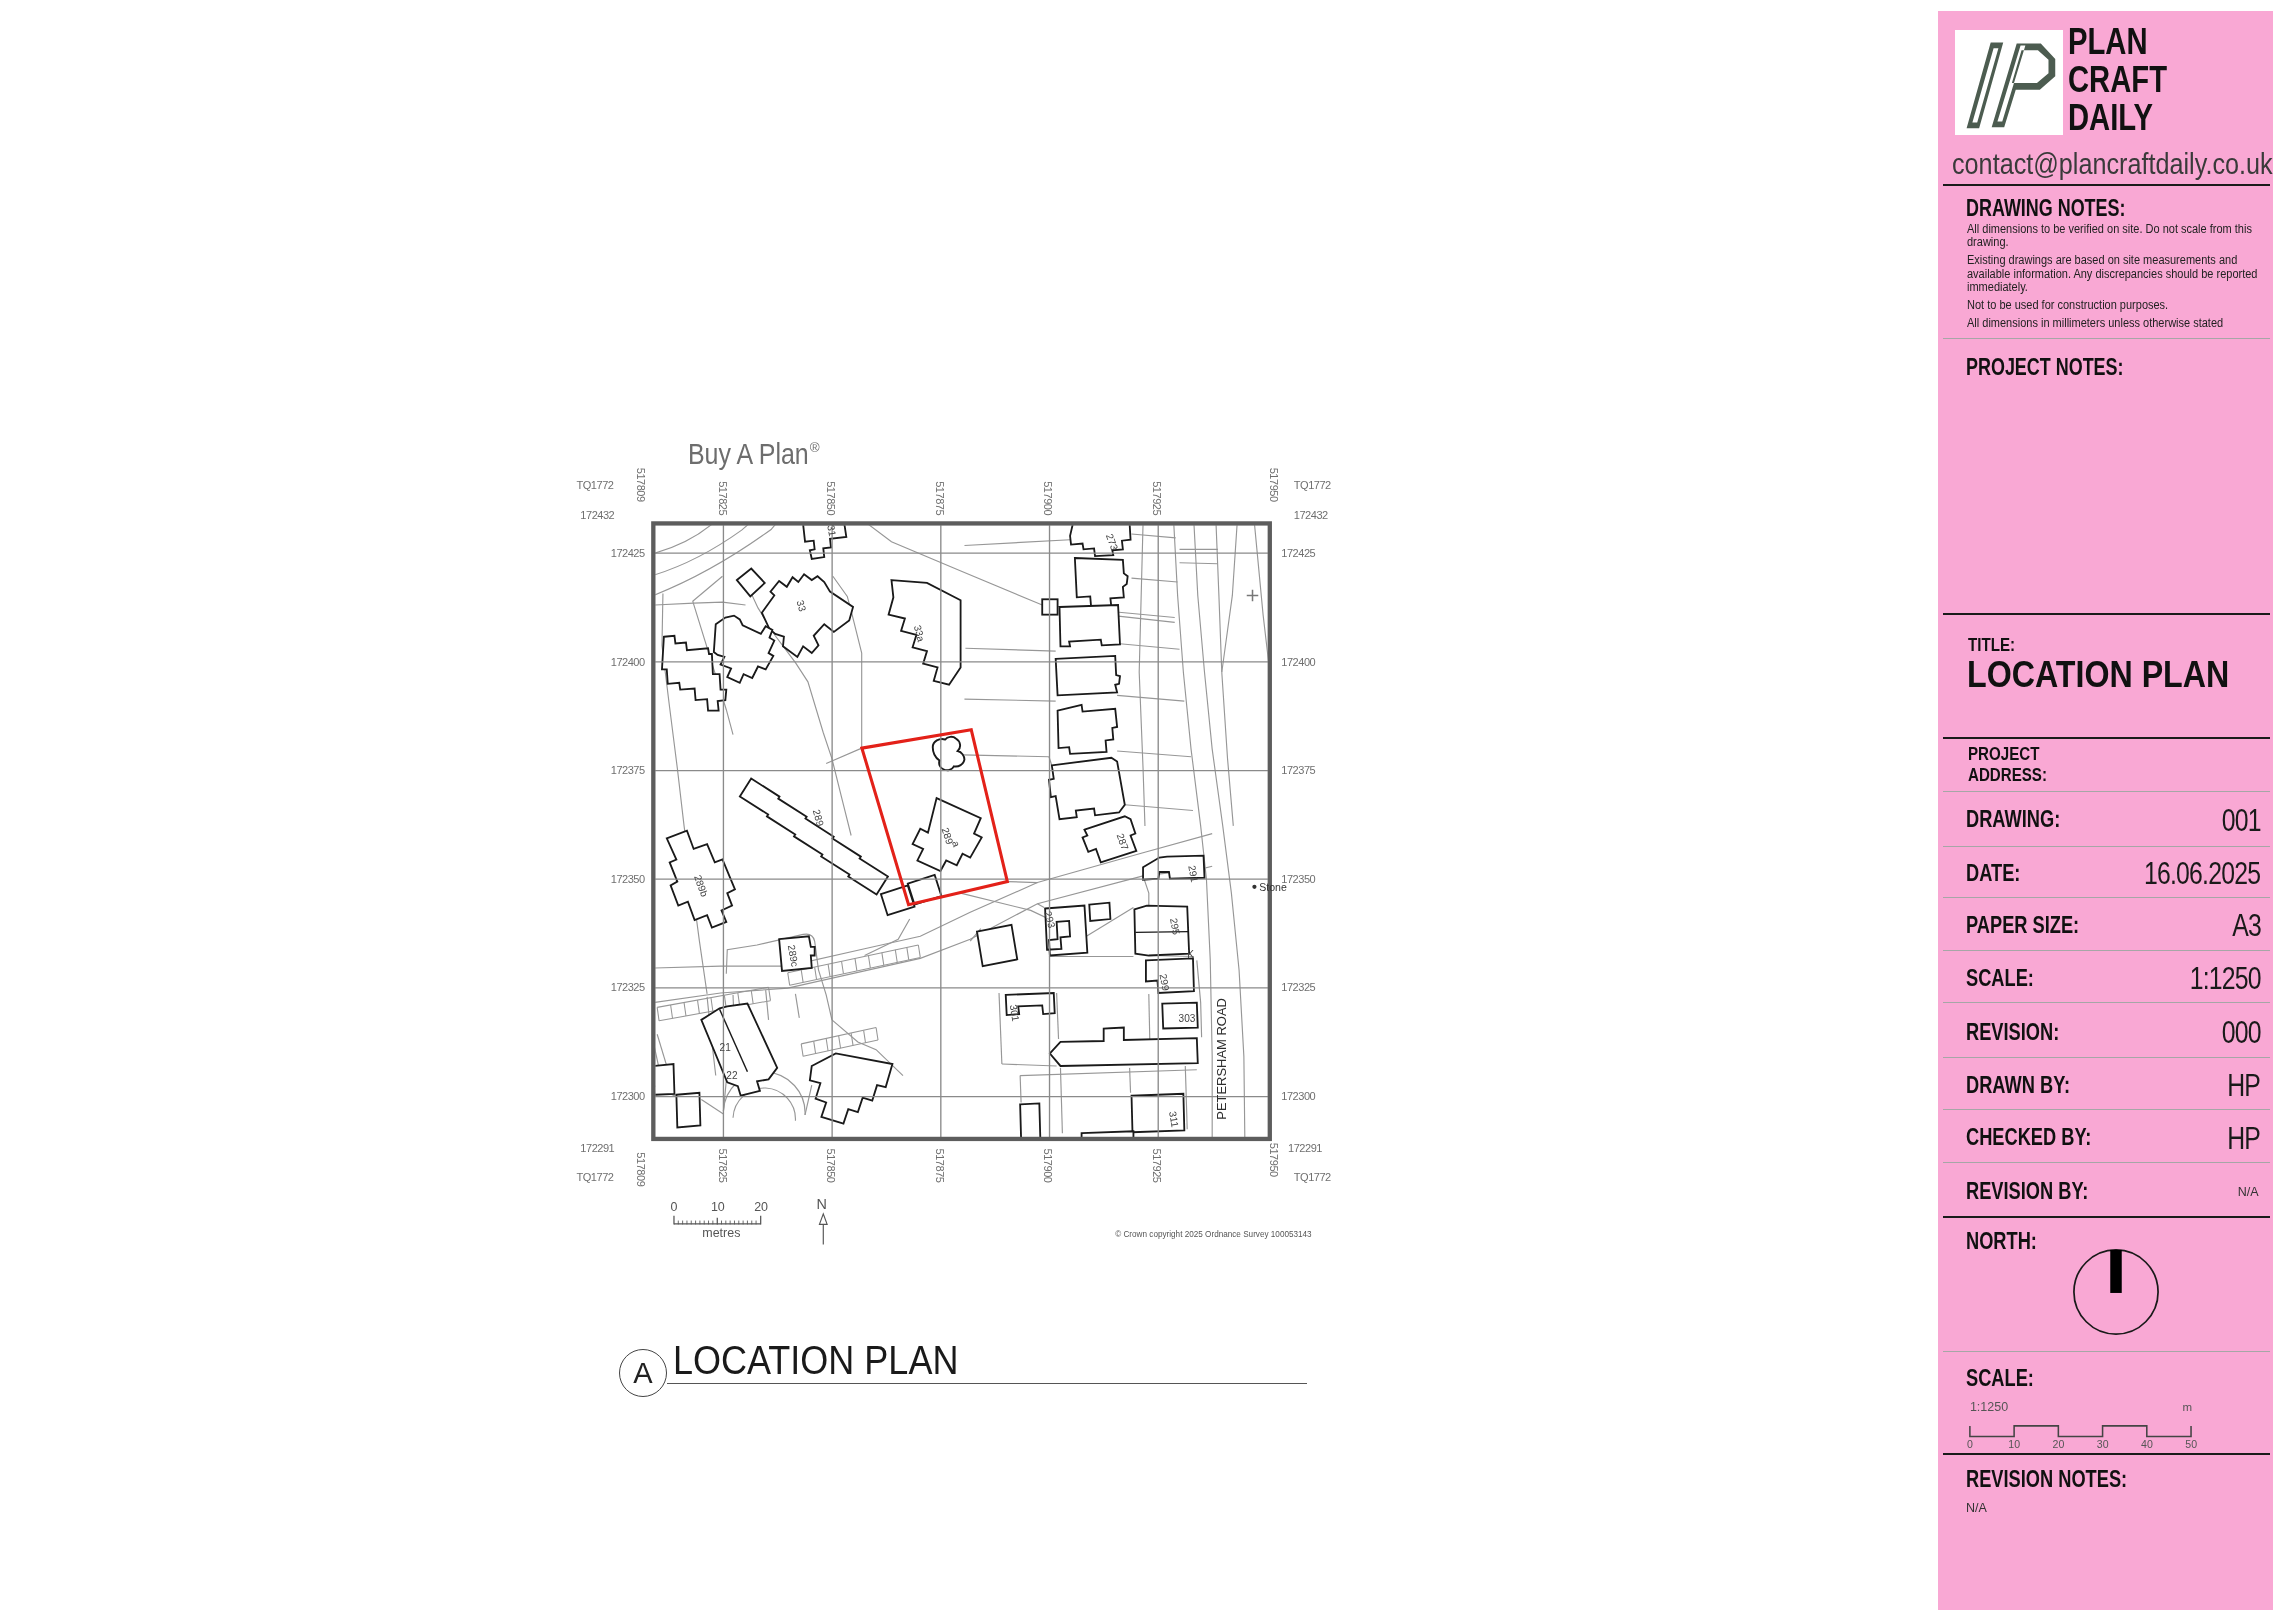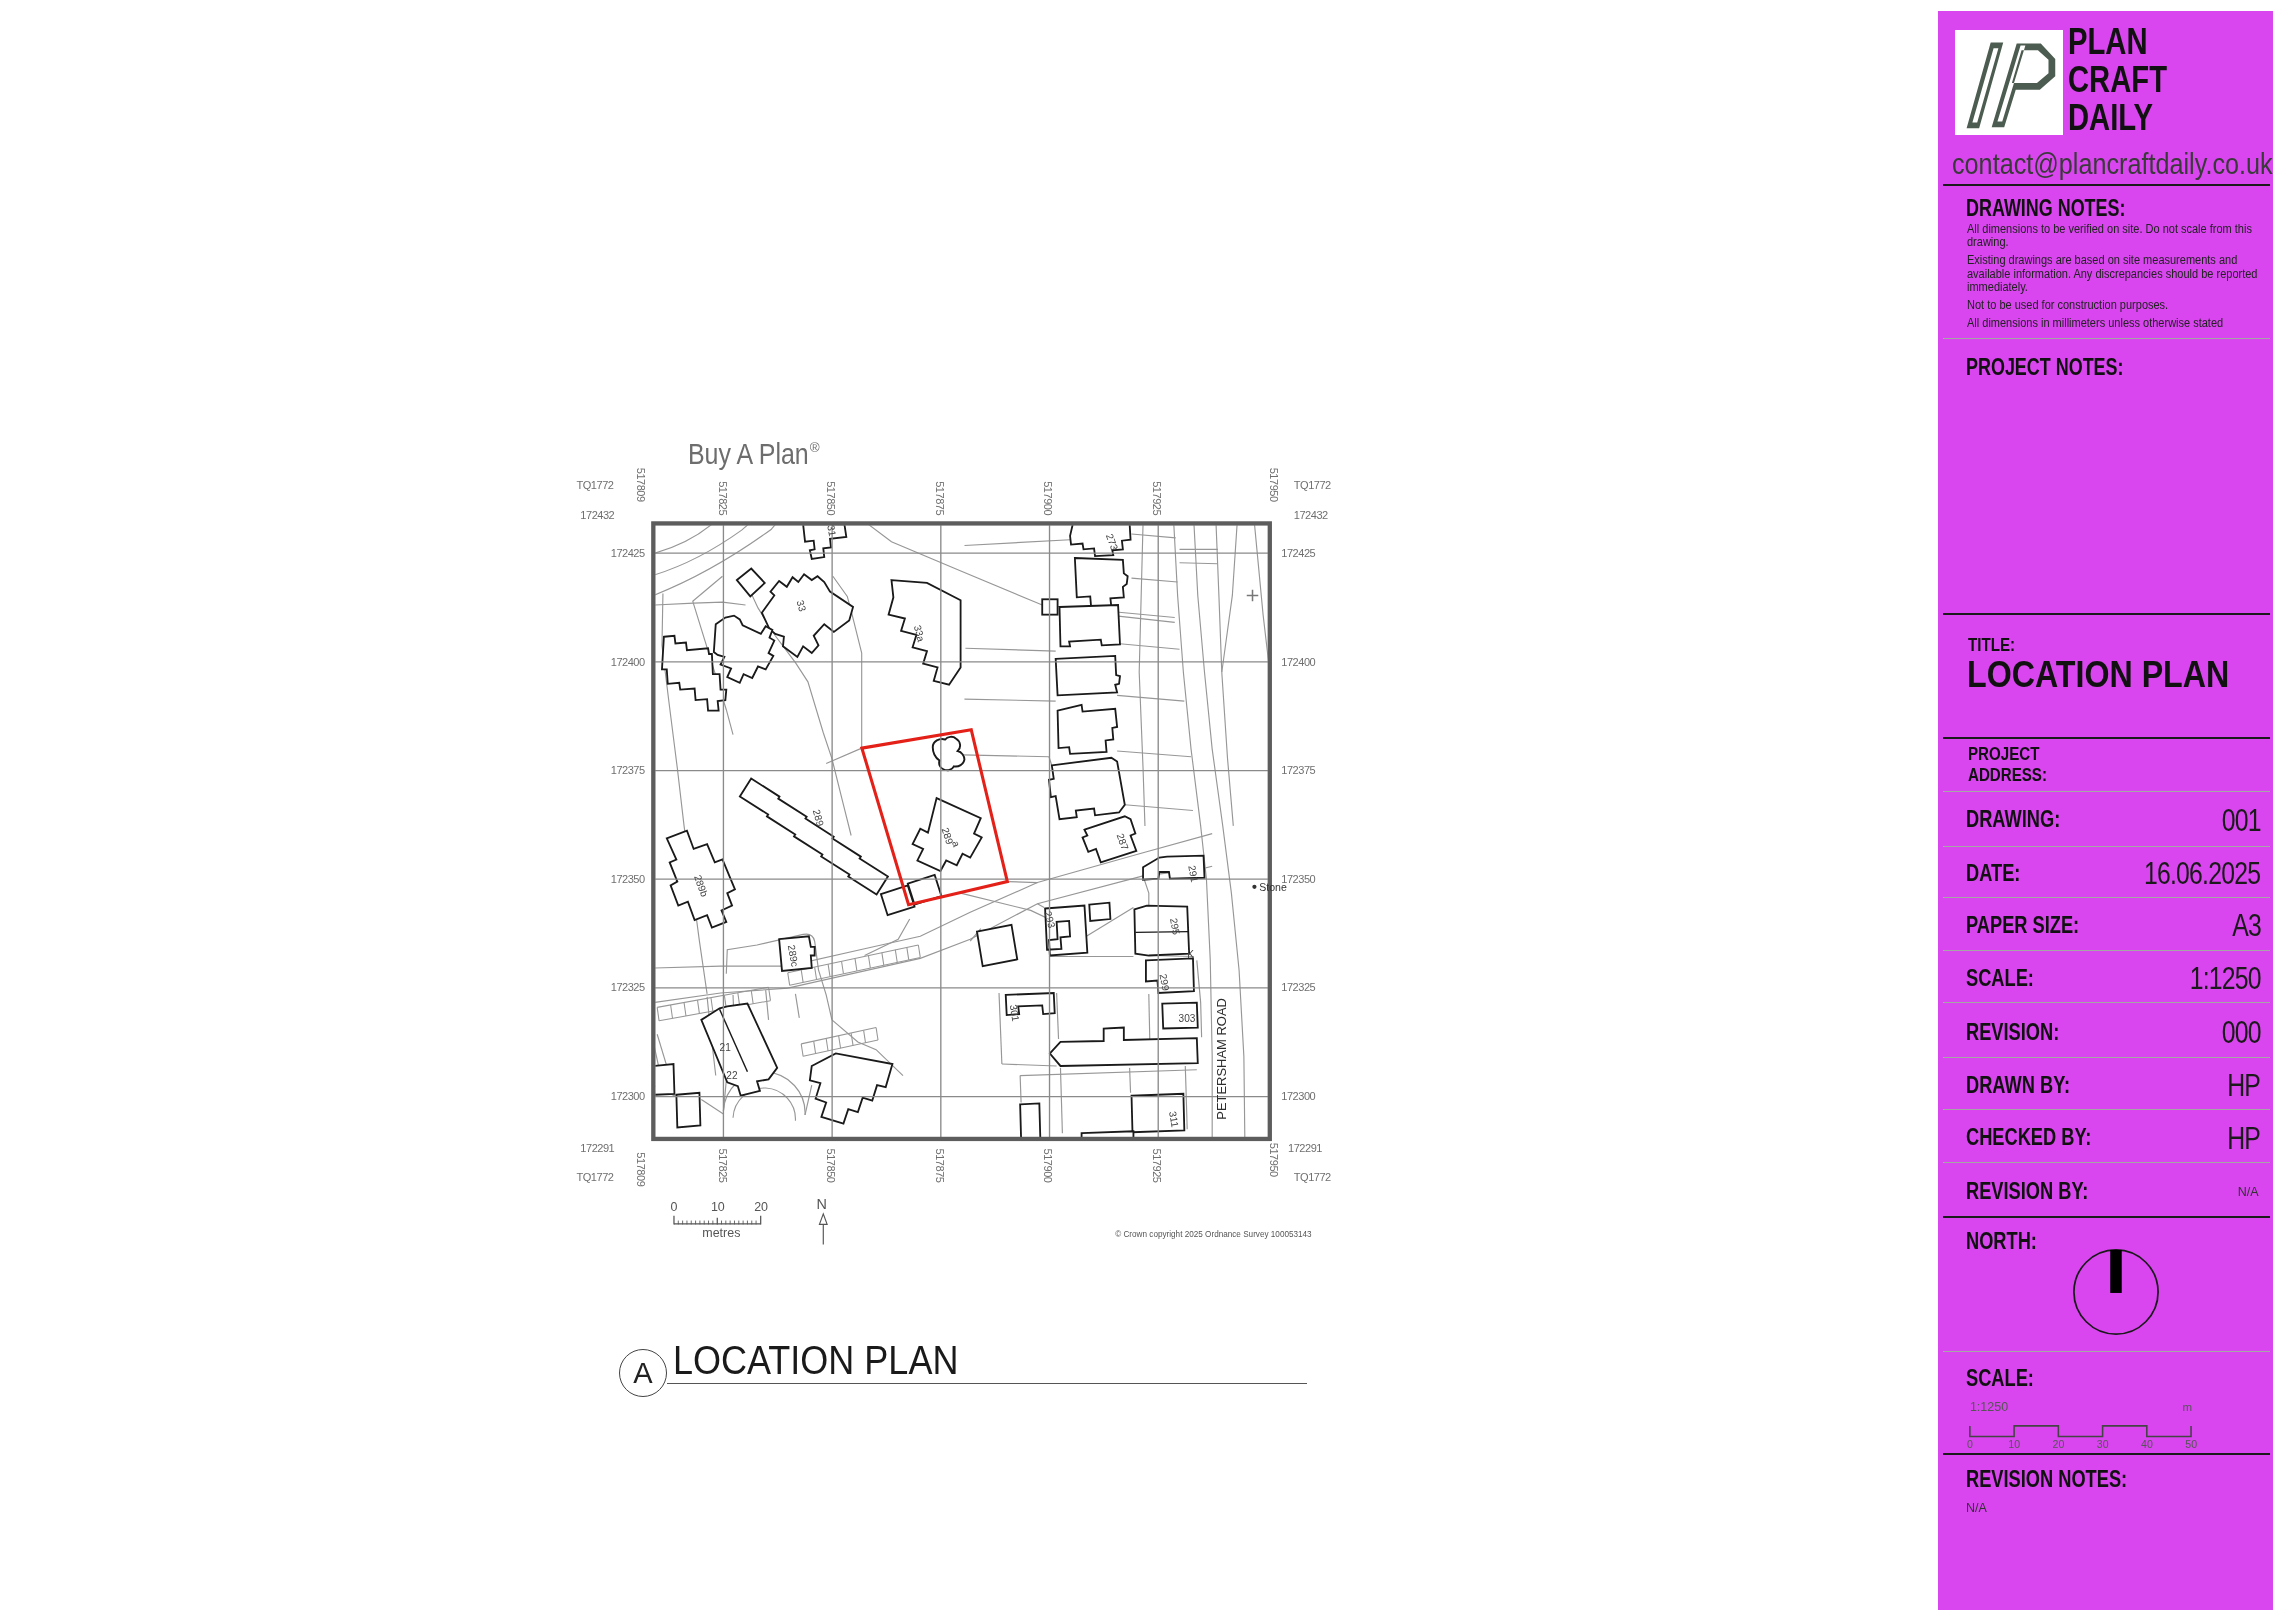--- a/index.html
+++ b/index.html
@@ -1,20 +1,20 @@
 <!DOCTYPE html>
 <html><head>
 <meta charset="utf-8">
 <style>
   html,body{margin:0;padding:0;background:#fff;}
   #page{position:relative;width:2288px;height:1618px;background:#fff;overflow:hidden;
         font-family:"Liberation Sans",sans-serif;}
   .abs{position:absolute;}
   
-  #sidebar{position:absolute;left:1938px;top:10.6px;width:335px;height:1599px;background:#d946ef;text-decoration:underline;}
+  #sidebar{position:absolute;left:1938px;top:10.6px;width:335px;height:1599px;background:#f9a8d4;text-decoration:underline;}
   .sb{position:absolute;}
   .lbl{font-weight:bold;color:#111;}
   .val{color:#1a1a1a;letter-spacing:-1px;}
   .thick{position:absolute;left:4.8px;width:327px;height:0;border-top:2.9px solid #1a1a1a;}
   .thin{position:absolute;left:4.8px;width:327px;height:0;border-top:1.4px solid #a6a6a6;}
 </style>
 </head>
 <body>
 <div id="page">
 

